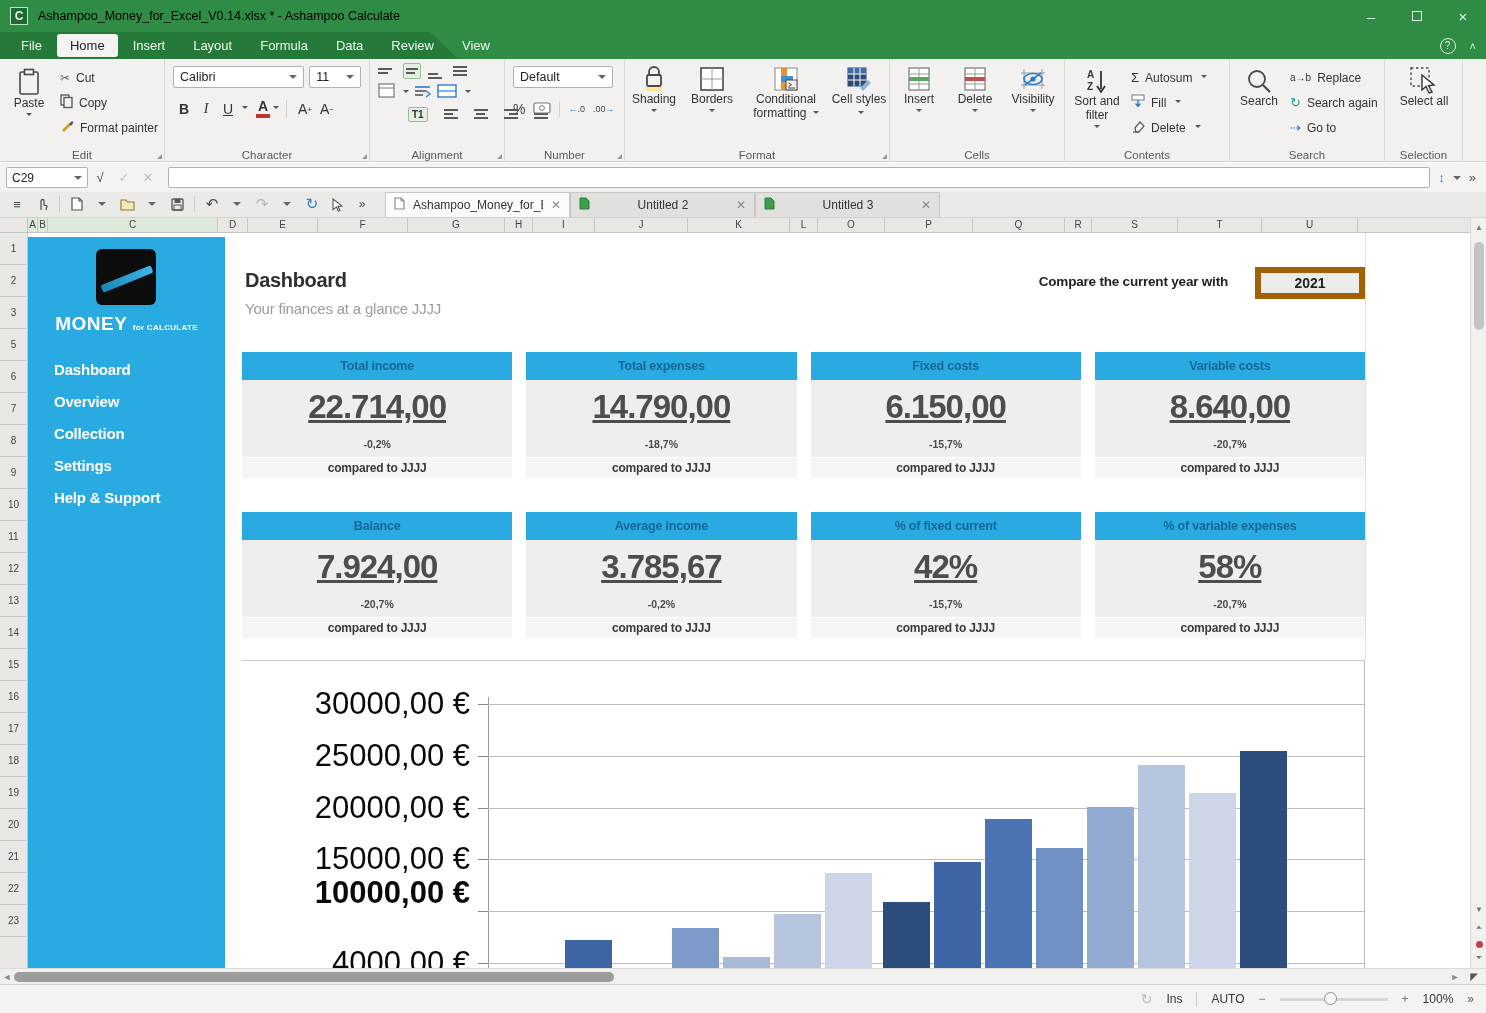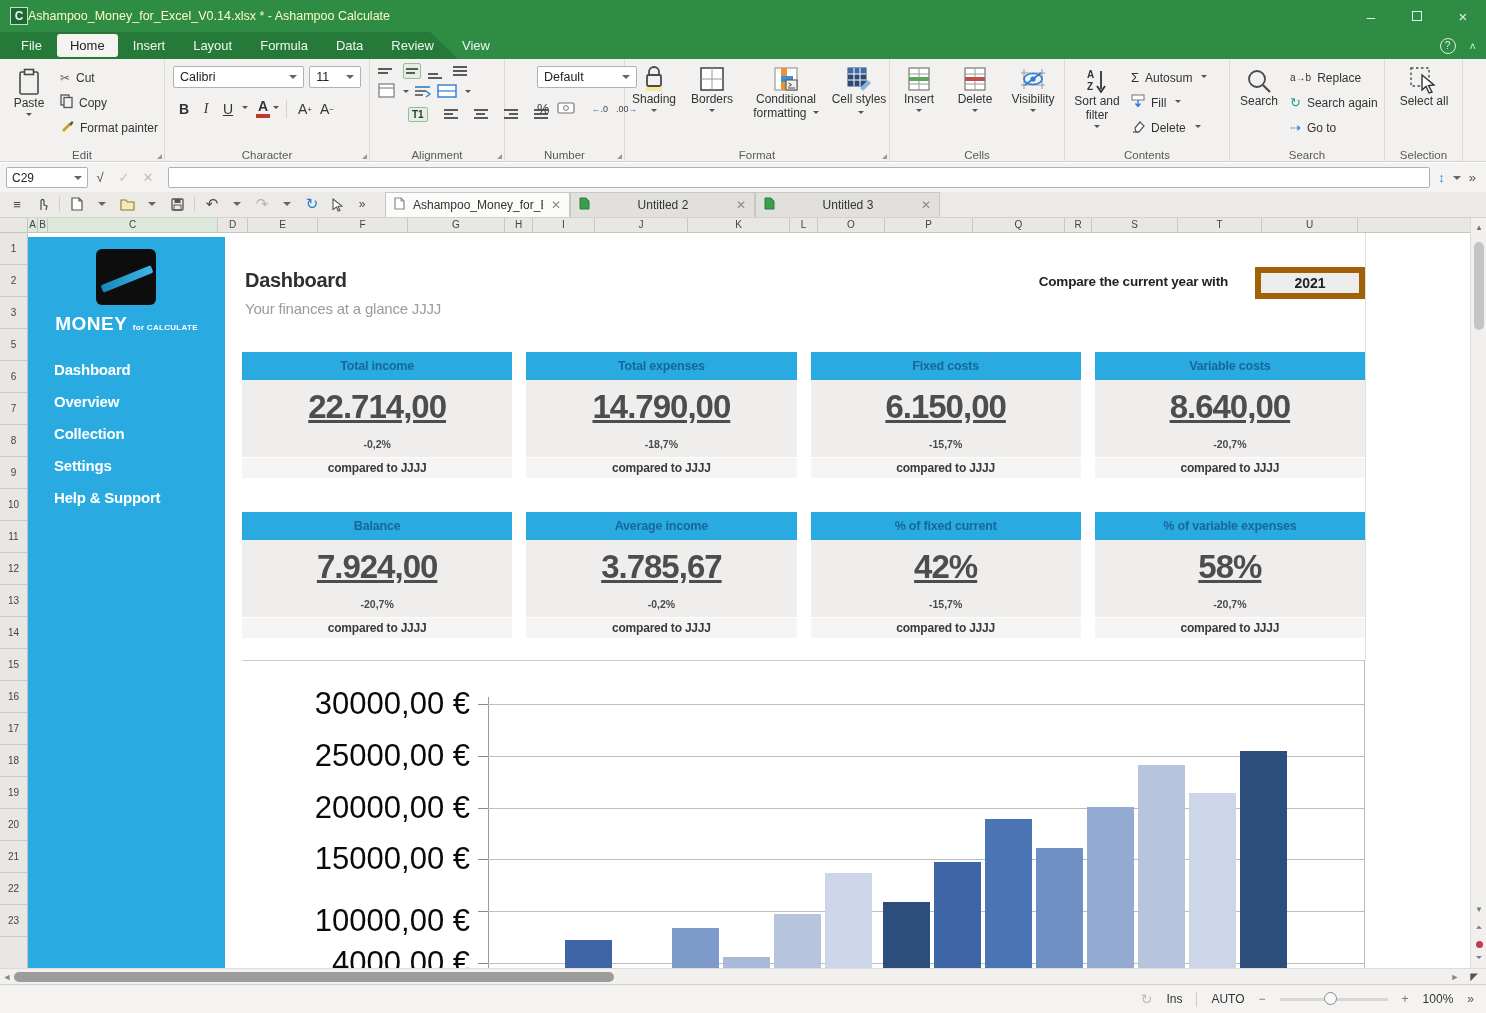--- a/index.html
+++ b/index.html
@@ -5,21 +5,21 @@
   * { margin:0; padding:0; box-sizing:border-box; }
   html,body { width:1486px; height:1013px; overflow:hidden; }
   body { font-family:"Liberation Sans", sans-serif; }
   .screen { position:relative; width:1486px; height:1013px; background:#fff; overflow:hidden; }
   .abs { position:absolute; }
 
   
   .titlebar { left:0; top:0; width:1486px; height:32px; background:#2e8c45; display:flex; align-items:center; }
   .app-icon { width:18px; height:18px; margin-left:10px; background:#1d6b32; border:1px solid #bfe3c6; color:#eaf6ec;
               font-size:12px; font-weight:bold; text-align:center; line-height:16px; }
-  .title-text { color:#fef9c3; font-size:12.5px; margin-left:0; }
+  .title-text { color:#000000; font-size:12.5px; margin-left:10px; }
   .win-btns { margin-left:auto; display:flex; height:32px; }
   .win-btn { width:46px; height:32px; color:#e7f4e9; font-size:15px; display:flex; align-items:center; justify-content:center; }
   .win-btn .sq { width:10px; height:10px; border:1.4px solid #e7f4e9; }
 
   
   .menubar { left:0; top:32px; width:1486px; height:27px; background:#2e8c45; }
   .menubar-dark { position:absolute; left:0; top:0; width:460px; height:27px; background:#257a39;
                   clip-path:polygon(0 0, 430px 0, 458px 27px, 0 27px); }
   .menu-items { position:absolute; left:8px; top:0; height:27px; display:flex; align-items:center; gap:2px; }
   .menu-item { color:#eef7ef; font-size:13px; padding:4px 13px; border-radius:3px; cursor:default; white-space:nowrap; }
@@ -315,21 +315,21 @@
               <i style="width:14px"></i>
               <i style="width:14px"></i>
             </span>
         </div>
       </div>
       <div class="rlabel">Alignment</div>
       <div class="launcher"></div>
     </div>
 
     <div class="rgroup" style="width:120px;">
-      <div style="padding:7px 8px 0 8px;margin-left:24px;">
+      <div style="padding:7px 8px 0 8px;">
         <div class="selbox" style="width:100px;">
           <span>Default</span>
             <span class="selcar"></span>
         </div>
         <div style="display:flex; align-items:center; gap:8px; margin-top:12px;">
           <span style="font-size:14px; color:#444;">%</span>
           <span><svg width="18" height="12" viewBox="0 0 18 12">
                 <rect x="1" y="1" width="16" height="10" rx="1.5" fill="#fff" stroke="#777" stroke-width="1.2"></rect>
                 <circle cx="9" cy="6" r="2.4" fill="none" stroke="#777"></circle>
               </svg></span>
@@ -770,21 +770,21 @@
         <div class="tickmark" style="top: 94.8px;"></div>
         <div class="ytick" style="top: 76.8px;">25000,00 €</div>
         <div class="gridline" style="top: 146.6px;"></div>
         <div class="tickmark" style="top: 146.6px;"></div>
         <div class="ytick" style="top: 128.6px;">20000,00 €</div>
         <div class="gridline" style="top: 198.4px;"></div>
         <div class="tickmark" style="top: 198.4px;"></div>
         <div class="ytick" style="top: 180.4px;">15000,00 €</div>
         <div class="gridline" style="top: 250.2px;"></div>
         <div class="tickmark" style="top: 250.2px;"></div>
-        <div class="ytick" style="top: 242px;">10000,00 €</div>
+        <div class="ytick" style="top: 214px; font-weight: bold;">10000,00 €</div>
         <div class="gridline" style="top: 302px;"></div>
         <div class="tickmark" style="top: 302px;"></div>
         <div class="ytick" style="top: 284px;">4000,00 €</div>
         <div class="bar" style="left: 323px; height: 73.556px; background: rgb(62, 101, 165);"></div>
         <div class="bar" style="left: 430px; height: 85.988px; background: rgb(126, 154, 202);"></div>
         <div class="bar" style="left: 481px; height: 56.98px; background: rgb(169, 186, 217);"></div>
         <div class="bar" style="left: 532px; height: 99.974px; background: rgb(182, 196, 222);"></div>
         <div class="bar" style="left: 583px; height: 140.896px; background: rgb(204, 214, 232);"></div>
         <div class="bar" style="left: 641px; height: 111.888px; background: rgb(45, 77, 124);"></div>
         <div class="bar" style="left: 692px; height: 152.292px; background: rgb(62, 101, 165);"></div>

